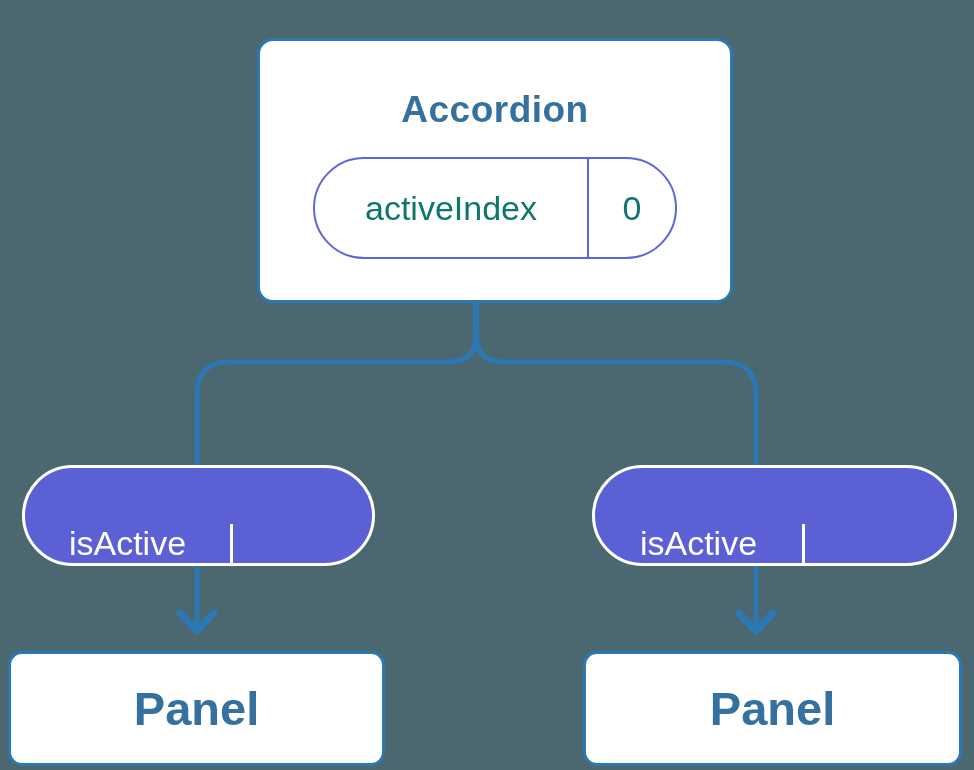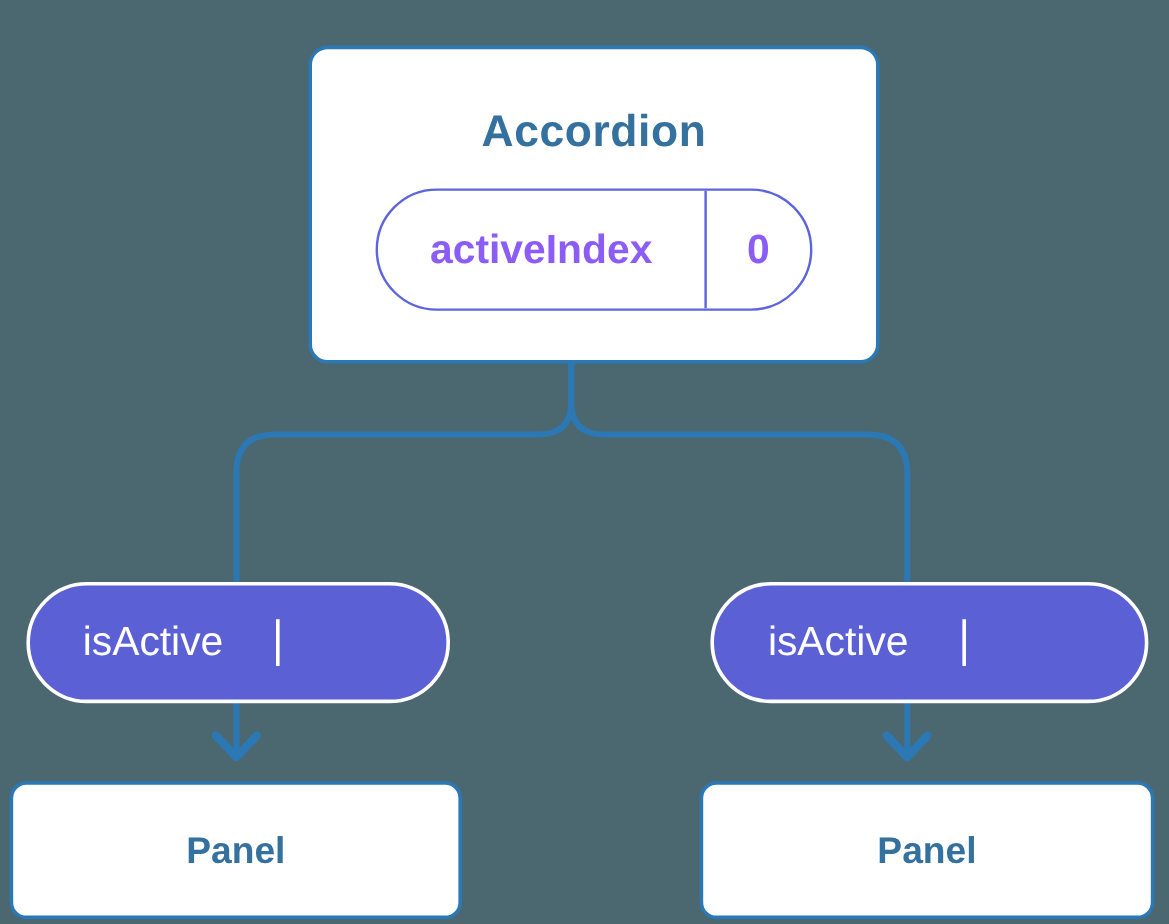--- a/index.html
+++ b/index.html
@@ -39,54 +39,53 @@
     width:364px;height:102px;
     border:2.5px solid #5E64DB;
     border-radius:51px;
     box-sizing:border-box;
     display:flex;align-items:stretch;
     background:#ffffff;
     overflow:hidden;
   }
   .state-pill .cell{
     display:flex;align-items:center;justify-content:center;
-    font-size:34px;font-weight:700;color:#8b5cf6;
+    font-size:34px;font-weight:400;color:#0f766e;
   }
   .state-pill .cell.label{width:272px;border-right:2.5px solid #5E64DB;}
   .state-pill .cell.value{flex:1;}
   
   .prop-pill{
     position:absolute;top:465px;height:101px;
     background:#5B60D4;
     border:3px solid #ffffff;
     border-radius:51px;
     box-sizing:border-box;
-    display:flex;align-items:center;
+    display:flex;align-items:flex-end;
     overflow:hidden;
     z-index:2;
-    margin-top:20px;
   }
   .prop-pill.left{left:22px;width:353px;}
   .prop-pill.right{left:592px;width:365px;}
   .prop-pill .cell{
     display:flex;align-items:center;justify-content:center;
     font-size:34px;font-weight:500;color:#ffffff;
   }
   .prop-pill.left .cell.label{width:205px;border-right:3px solid #ffffff;}
   .prop-pill.right .cell.label{width:207px;border-right:3px solid #ffffff;}
   .prop-pill .cell.value{flex:1;}
   
   .panel-box{
     position:absolute;top:651px;height:115px;
     background:#ffffff;
     border:3px solid #2B78B4;
     border-radius:14px;
     box-sizing:border-box;
     display:flex;align-items:center;justify-content:center;
-    font-size:31px;font-weight:600;color:#35719F;
+    font-size:47px;font-weight:600;color:#35719F;
     z-index:2;
   }
   .panel-box.left{left:8px;width:377px;}
   .panel-box.right{left:583px;width:379px;}
 </style>
 </head>
 <body>
 
 <div class="stage">
 

